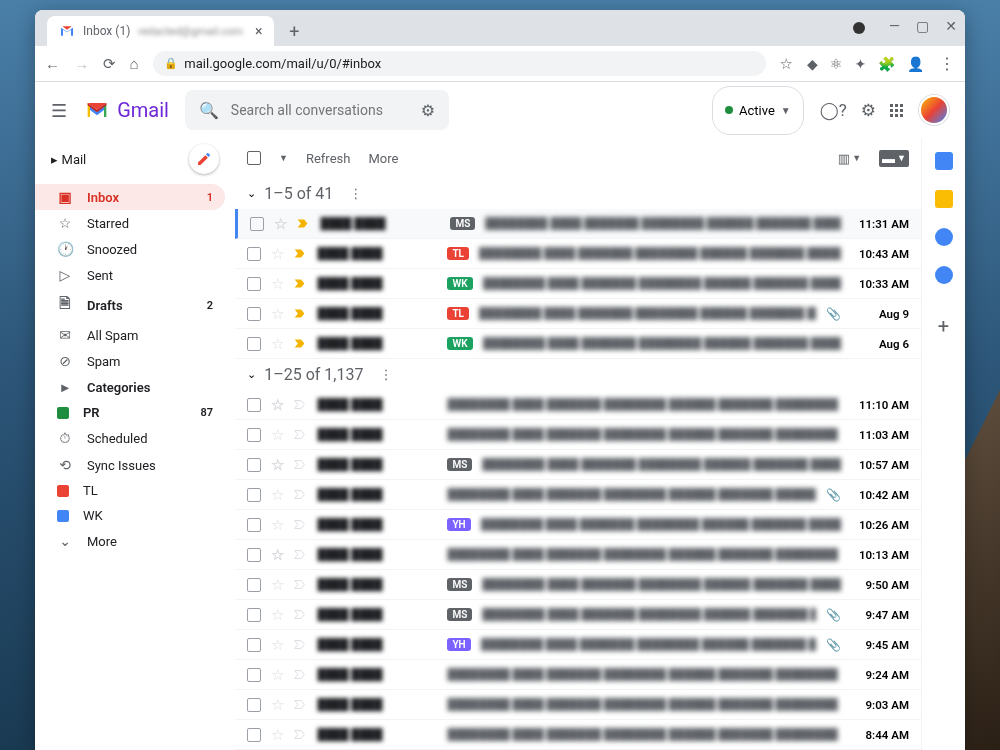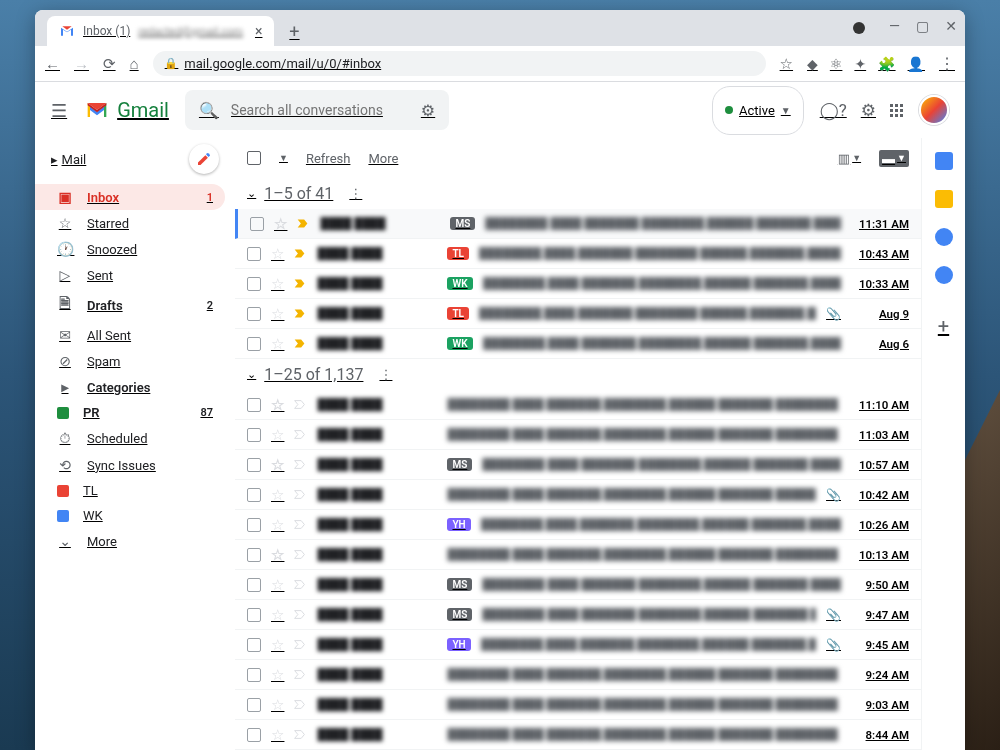--- a/index.html
+++ b/index.html
@@ -1,19 +1,19 @@
 <!DOCTYPE html>
 <html><head>
 <meta charset="utf-8">
 <style>
 * { margin: 0; padding: 0; box-sizing: border-box; font-family: 'Google Sans', Roboto, Arial, sans-serif; }
 body { background: linear-gradient(180deg, #4a7fa8 0%, #2c5578 50%, #1a3a52 100%); width: 1000px; height: 750px; overflow: hidden; position: relative; }
 .mountain { position: absolute; bottom: 0; right: 0; width: 300px; height: 400px; background: linear-gradient(135deg, #8b7355 0%, #5a4a3a 50%, #2a1f15 100%); clip-path: polygon(30% 100%, 60% 20%, 80% 40%, 100% 10%, 100% 100%); }
 
-.window { position: absolute; top: 10px; left: 35px; right: 35px; bottom: 0; background: #fff; border-radius: 8px 8px 0 0; box-shadow: 0 4px 20px rgba(0,0,0,0.3); display: flex; flex-direction: column; overflow: hidden; text-decoration: underline; }
+.window { position: absolute; top: 10px; left: 35px; right: 35px; bottom: 0; background: #fff; border-radius: 8px 8px 0 0; box-shadow: 0 4px 20px rgba(0,0,0,0.3); display: flex; flex-direction: column; overflow: hidden; }
 
 .titlebar { height: 36px; background: #dee1e6; display: flex; align-items: flex-end; padding: 0 8px; position: relative; }
 .tab { background: #fff; border-radius: 8px 8px 0 0; padding: 6px 12px; display: flex; align-items: center; gap: 8px; font-size: 12px; color: #5f6368; margin-left: 4px; height: 30px; }
 .tab .favicon { width: 16px; height: 16px; }
 .tab .blur { filter: blur(2px); color: #888; font-size: 11px; }
 .tab .close { color: #5f6368; font-size: 14px; margin-left: 4px; }
 .newtab { width: 24px; height: 24px; display: flex; align-items: center; justify-content: center; color: #5f6368; font-size: 18px; margin-left: 8px; margin-bottom: 3px; }
 .wincontrols { position: absolute; right: 8px; top: 8px; display: flex; gap: 16px; align-items: center; }
 .wincontrols span { font-size: 14px; color: #5f6368; }
 .miniball { width: 12px; height: 12px; border-radius: 50%; background: #333; position: absolute; right: 100px; top: 12px; }
@@ -23,21 +23,21 @@
 .addrbar .url { flex: 1; font-size: 13px; color: #202124; display: flex; align-items: center; gap: 6px; background: #f1f3f4; border-radius: 14px; padding: 5px 12px; }
 .addrbar .lock { font-size: 11px; }
 .exticons { display: flex; gap: 12px; align-items: center; }
 .exticons span { font-size: 14px; color: #5f6368; }
 .dots { font-size: 16px; color: #5f6368; }
 
 .appheader { height: 56px; display: flex; align-items: center; padding: 0 16px; gap: 16px; }
 .hamburger { font-size: 18px; color: #5f6368; }
 .logo { display: flex; align-items: center; gap: 6px; }
 .logo svg { width: 28px; height: 28px; }
-.logo-text { font-size: 20px; color: #15803d; font-weight: 400; }
+.logo-text { font-size: 20px; color: #6d28d9; font-weight: 400; }
 .searchbox { flex: 1; max-width: 520px; background: #f1f3f4; border-radius: 8px; height: 40px; display: flex; align-items: center; padding: 0 14px; gap: 12px; }
 .searchbox input { border: none; background: transparent; font-size: 14px; flex: 1; outline: none; color: #5f6368; }
 .tune { color: #5f6368; font-size: 16px; }
 .status-chip { border: 1px solid #dadce0; border-radius: 18px; padding: 16px 12px; display: flex; align-items: center; gap: 6px; font-size: 13px; }
 .status-dot { width: 8px; height: 8px; border-radius: 50%; background: #1e8e3e; }
 .chev { font-size: 10px; color: #5f6368; }
 .hdricons { display: flex; gap: 14px; align-items: center; }
 .hdricons span { color: #5f6368; font-size: 17px; }
 .apps-grid { display: grid; grid-template-columns: repeat(3,3px); grid-template-rows: repeat(3,3px); gap: 2px; }
 .apps-grid i { background: #5f6368; }
@@ -207,21 +207,21 @@
             <span class="nci">▷</span>
             <span class="lab">Sent</span>
           </li>
           <li class="bold">
             <span class="nci">🗎</span>
             <span class="lab">Drafts</span>
             <span class="cnt">2</span>
           </li>
           <li>
             <span class="nci">✉</span>
-            <span class="lab">All Sent</span>
+            <span class="lab">All Spam</span>
           </li>
           <li>
             <span class="nci">⊘</span>
             <span class="lab">Spam</span>
           </li>
           <li class="bold">
             <span class="nci">▸</span>
             <span class="lab">Categories</span>
           </li>
           <li class="bold">

